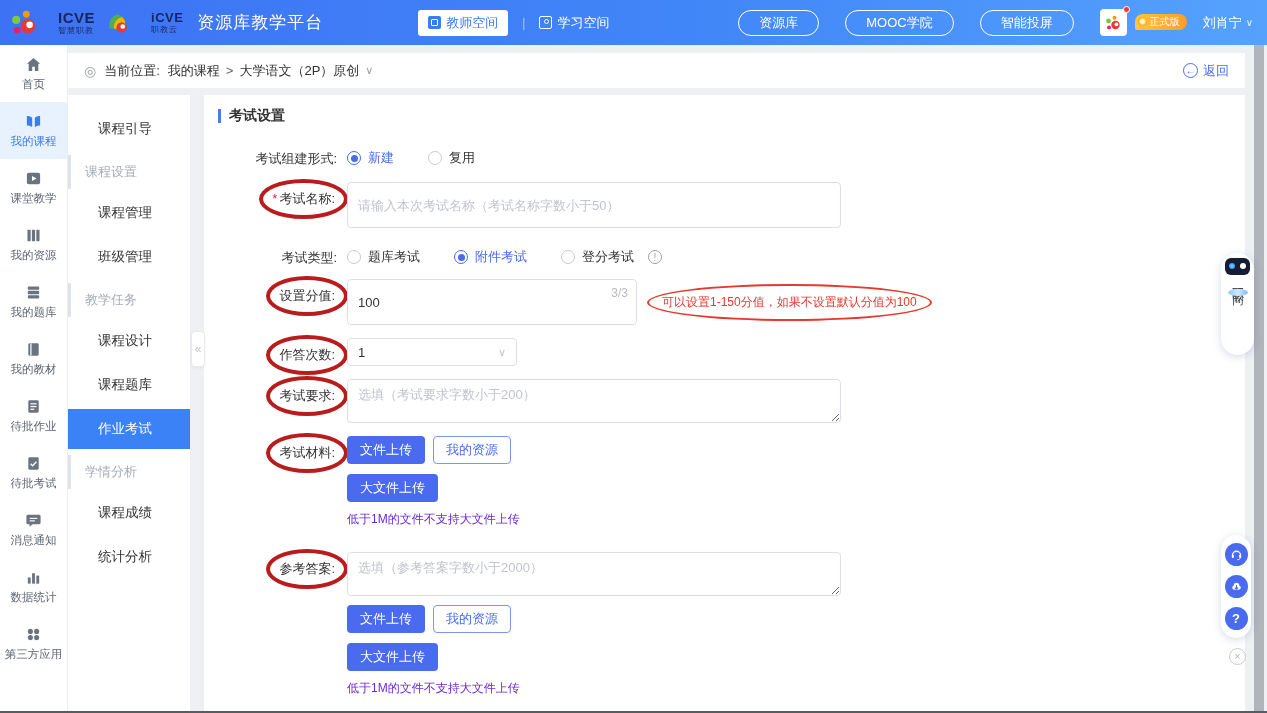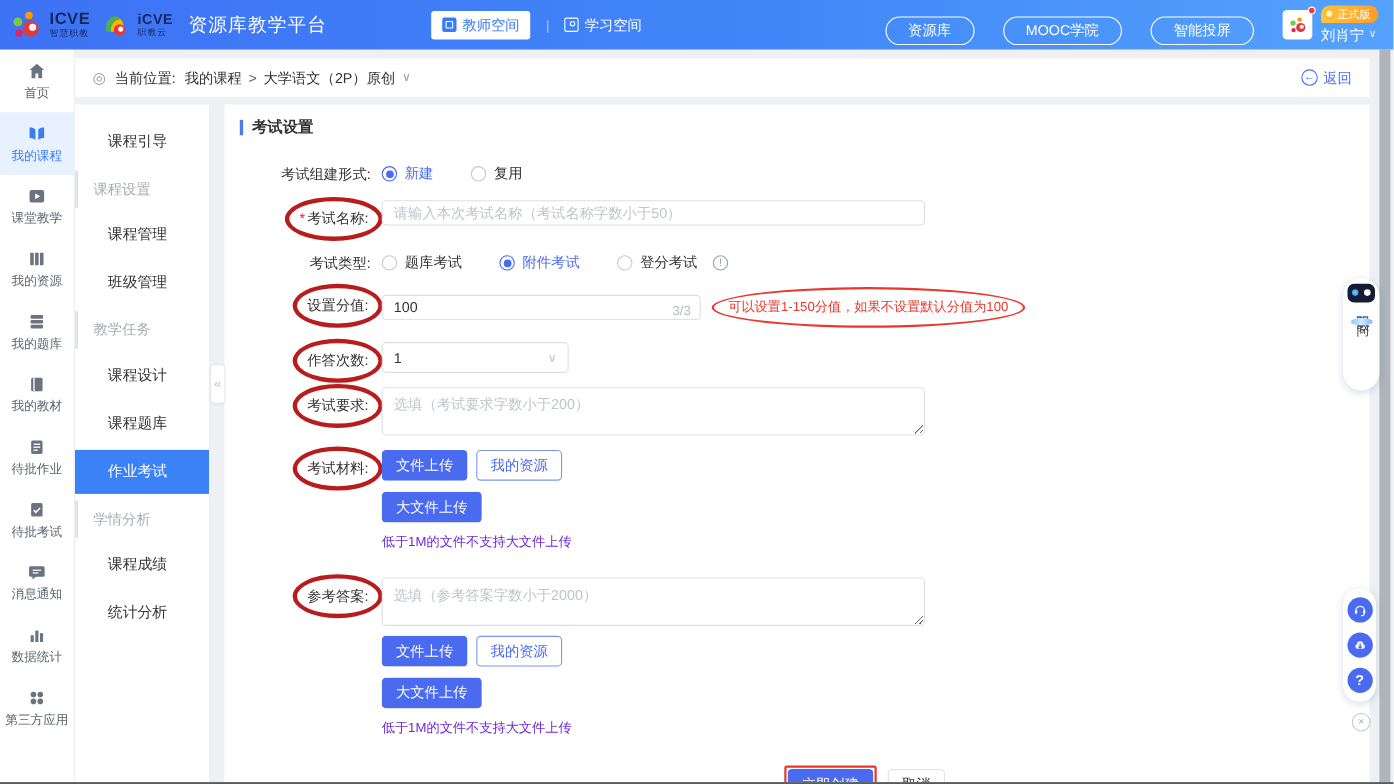--- a/index.html
+++ b/index.html
@@ -4,21 +4,21 @@
 <style>
   * { margin:0; padding:0; box-sizing:border-box; }
   html,body { width:1267px; height:713px; overflow:hidden; }
   body { font-family:"Liberation Sans","DejaVu Sans",sans-serif; font-size:13px; color:#333;
          background:#eef0f4; position:relative; }
 
   
   .header { position:absolute; top:0; left:0; width:100%; height:45px; z-index:30;
             background:linear-gradient(90deg,#3d72f4 0%,#4186f8 55%,#55a2fd 100%);
             display:flex; align-items:center; padding:0 14px 0 10px; }
-  .logo { display:flex; align-items:center; gap:7px; margin-right:10px; }
+  .logo { display:flex; align-items:center; gap:20px; margin-right:10px; }
   .logo-text { display:flex; flex-direction:column; line-height:1; }
   .logo-name { font-weight:bold; font-size:15px; color:#16265c; letter-spacing:.5px; }
   .logo-sub  { font-size:8px; color:#1b2a60; margin-top:2px; letter-spacing:1px; }
   .platform-title { color:#fff; font-size:17px; margin-left:4px; letter-spacing:1px; }
   .space-nav { display:flex; align-items:center; gap:14px; margin-left:95px;text-align:right; }
   .teacher-pill { background:#fff; color:#3a7cf6; border-radius:3px; padding:4px 10px;
                   display:flex; align-items:center; gap:5px; font-size:13px; cursor:pointer; }
   .t-ico { width:13px; height:13px; background:#3a7cf6; border-radius:2px; position:relative; }
   .t-ico::after { content:""; position:absolute; inset:3px; border:1px solid #fff; border-radius:1px; }
   .hdr-divider { color:rgba(255,255,255,.55); font-size:12px; }
@@ -27,21 +27,21 @@
   .s-ico::after { content:""; position:absolute; left:4px; top:2px; width:3px; height:3px;
                   border:1px solid #fff; border-radius:50%; }
   .hdr-right { margin-left:auto; display:flex; align-items:flex-end; gap:26px; }
   .hdr-pill { border:1px solid #fff; border-radius:14px; color:#fff; padding:3px 20px;
               font-size:13px; cursor:pointer; white-space:nowrap; }
   .user-box { display:flex; align-items:center; gap:8px; }
   .avatar { width:27px; height:27px; background:#fff; border-radius:4px; position:relative;
             display:flex; align-items:center; justify-content:center; }
   .avatar .dot { position:absolute; top:-3px; right:-3px; width:7px; height:7px;
                  background:#f33; border-radius:50%; border:1px solid #fff; }
-  .user-col { display:flex; flex-direction:column; align-items:flex-start; gap:2px; }
+  .user-col { display:flex; flex-direction:row; align-items:flex-start; gap:16px; }
   .ver-badge { background:linear-gradient(90deg,#ffc53d,#ff9d26); color:#fff; font-size:10px;
                border-radius:8px 8px 8px 2px; padding:1px 7px 1px 3px; display:flex;
                align-items:center; gap:3px; }
   .medal { width:9px; height:9px; border-radius:50%; background:radial-gradient(#fff3c4 30%,#f5a300 70%);
            display:inline-block; }
   .user-name { color:#fff; font-size:13px; display:flex; align-items:center; gap:4px; cursor:pointer; }
   .caret { font-size:10px; color:rgba(255,255,255,.85); }
 
   
   .rail { position:absolute; top:45px; left:0; width:68px; bottom:2px; background:#fff;
@@ -97,21 +97,21 @@
   .radio { display:flex; align-items:center; gap:7px; margin-right:34px; cursor:pointer; }
   .rdot { width:14px; height:14px; border:1px solid #c6cad1; border-radius:50%; background:#fff;
           display:flex; align-items:center; justify-content:center; }
   .radio.sel .rdot { border-color:#4a6bf0; }
   .radio.sel .rdot::after { content:""; width:7px; height:7px; background:#4a6bf0; border-radius:50%; }
   .radio.sel .rlabel { color:#4a6bf0; }
   .info-circ { width:14px; height:14px; border:1px solid #9aa0a8; border-radius:50%; color:#9aa0a8;
                font-size:10px; display:flex; align-items:center; justify-content:center;
                margin-left:-20px; cursor:pointer; }
 
-  input.txt { width:494px; height:23px; border:1px solid #dcdfe6; border-radius:4px;
+  input.txt { width:494px; height:46px; border:1px solid #dcdfe6; border-radius:4px;
               padding:0 10px; font-size:13px; color:#333; outline:none;
               font-family:"Liberation Sans",sans-serif; }
   input.txt::placeholder, textarea::placeholder { color:#c0c4cc; }
   .score-wrap { position:relative; }
   .score-wrap input { width:290px; padding-right:40px; }
   .counter { position:absolute; right:9px; top:7px; color:#b6bac1; font-size:12px; }
   .hint-oval { border:2px solid #e8372c; border-radius:50%; color:#e8372c; font-size:12px;
                padding:8px 13px; margin-left:10px; white-space:nowrap; }
   .select { width:170px; height:28px; border:1px solid #dcdfe6; border-radius:4px;
             display:flex; align-items:center; justify-content:space-between; padding:0 10px;

